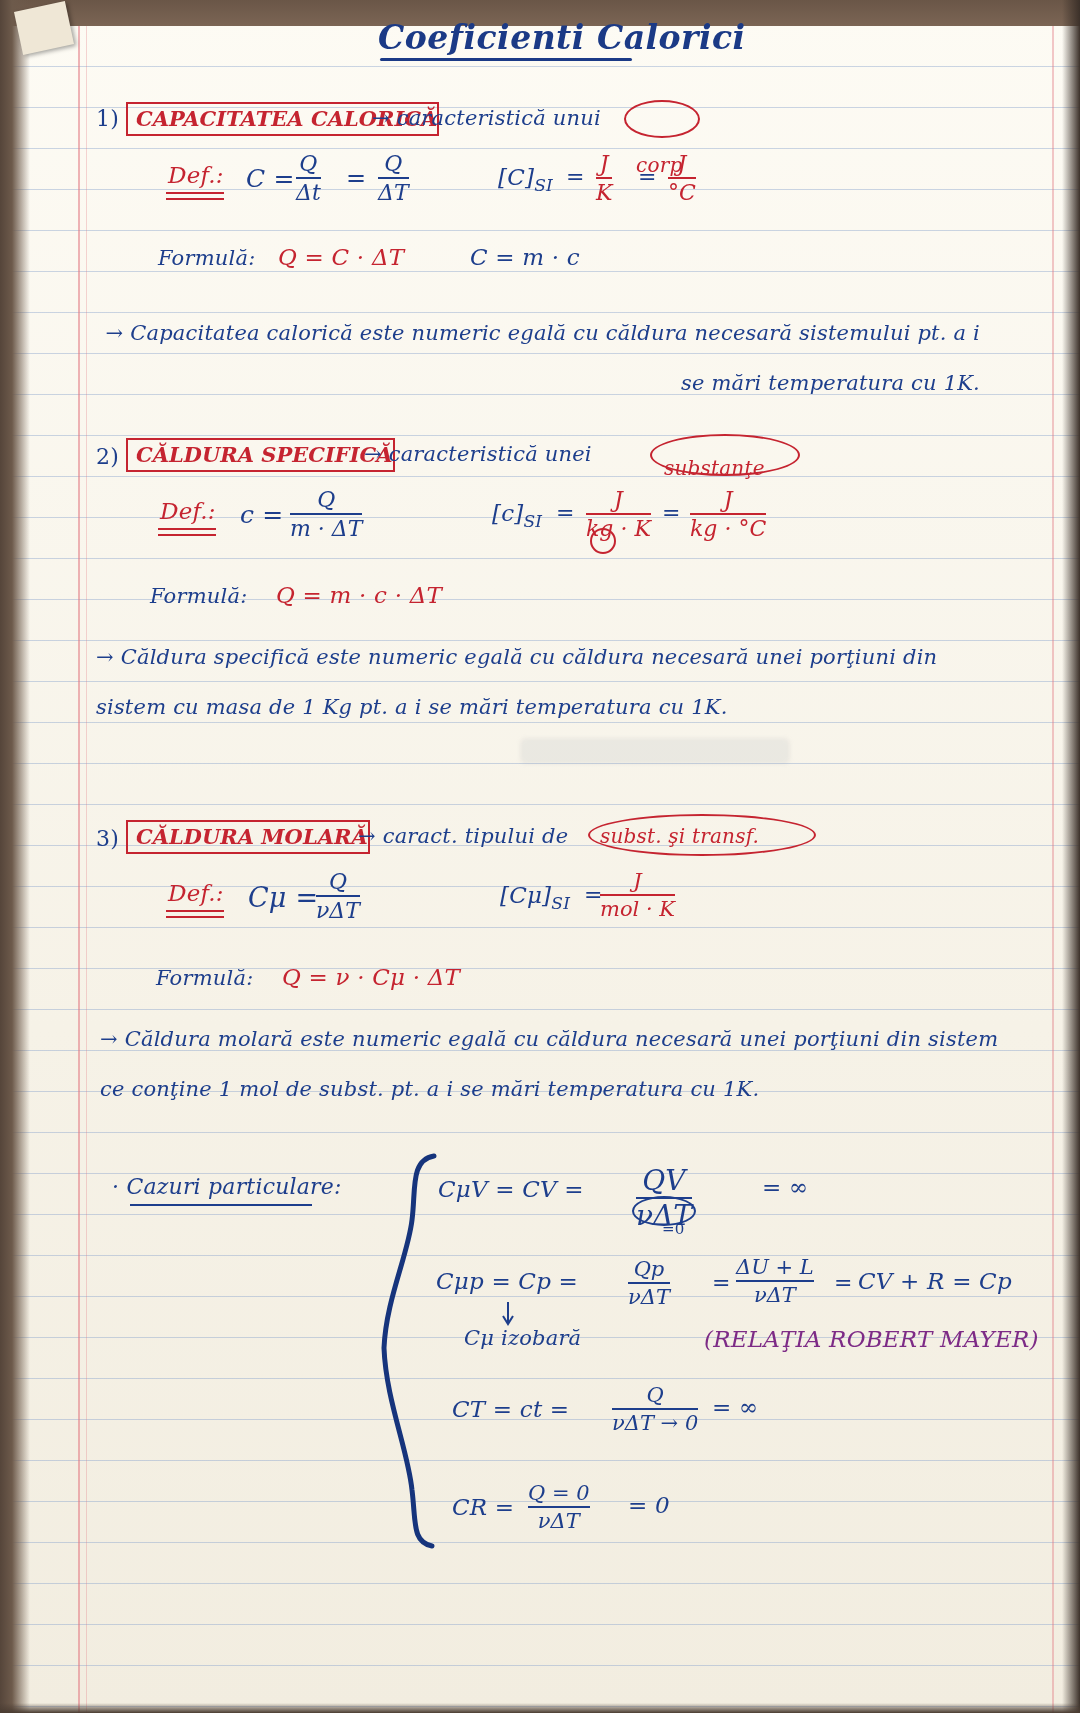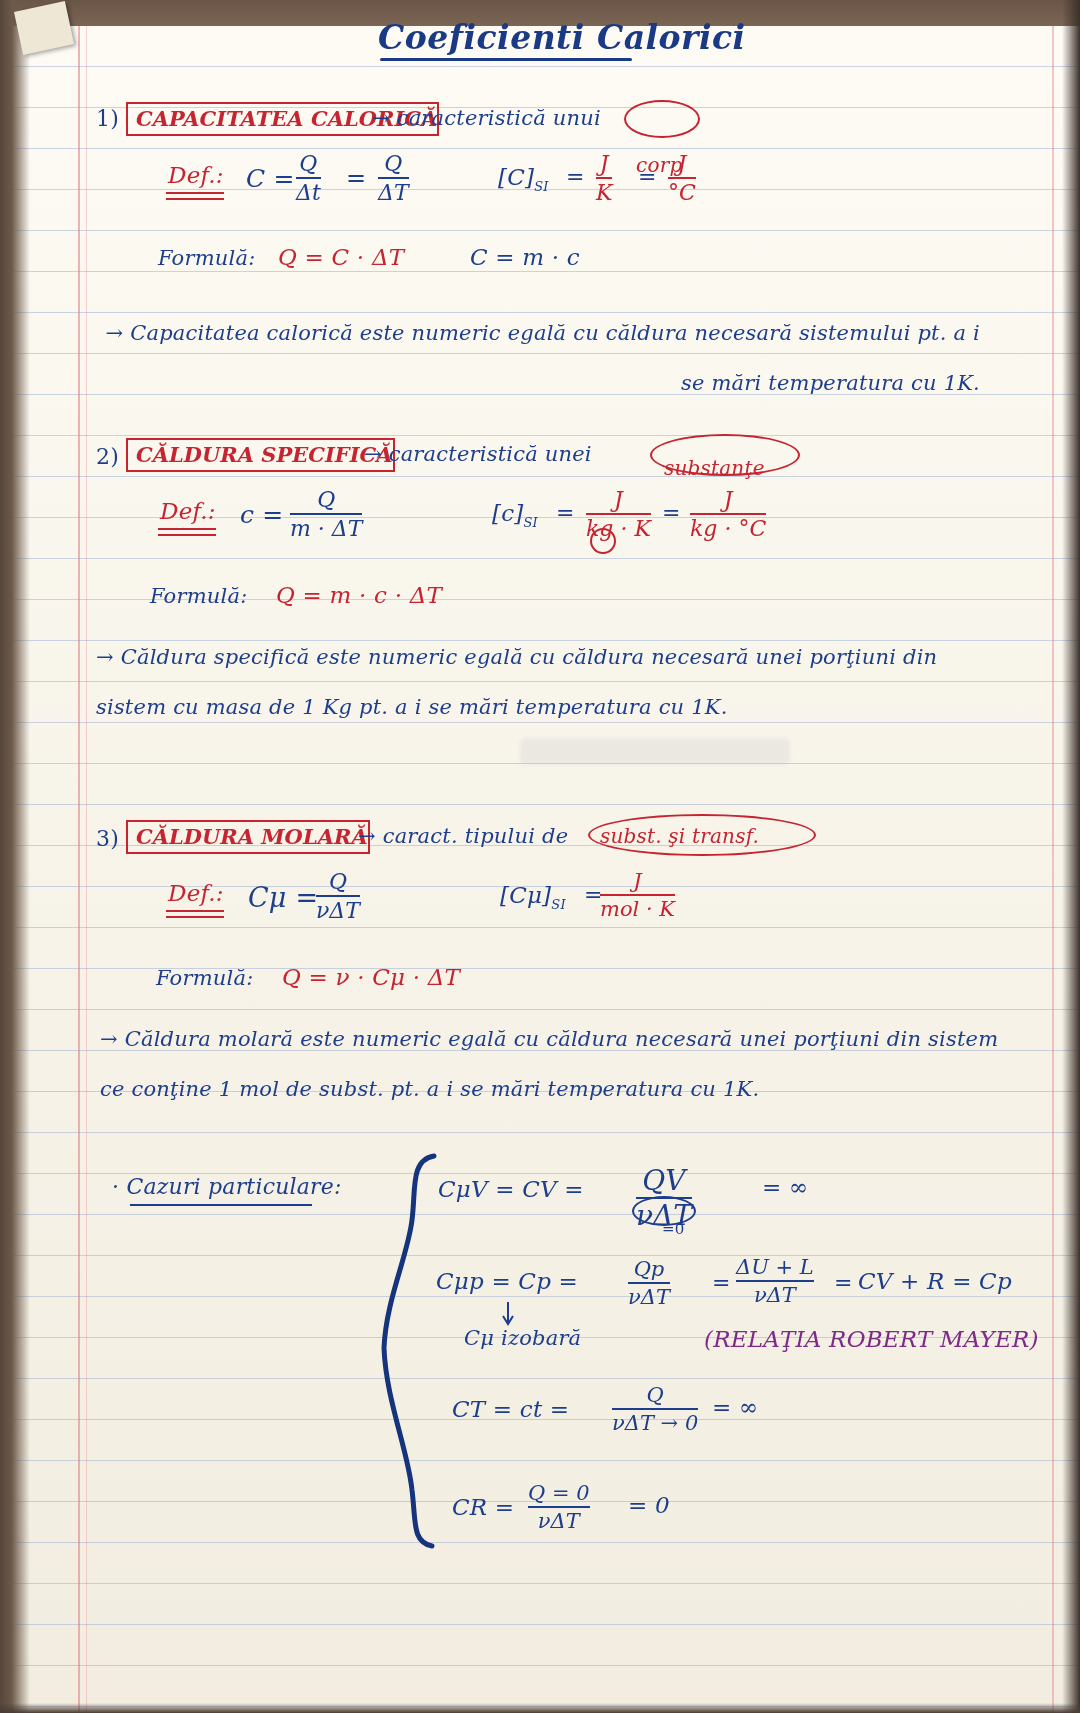--- a/index.html
+++ b/index.html
@@ -132,21 +132,21 @@
     text-align: center;
     font-family: "DejaVu Serif", serif;
     font-style: italic;
     color: #1d3e8c;
   }
   .frac .num { display: block; line-height: 1.05; }
   .frac .bar { display: block; height: 2px; background: #1d3e8c; margin: 2px 0 2px 0; }
   .frac .den { display: block; line-height: 1.05; }
   .frac.red { color: #c52430; }
   .frac.red .bar { background: #c52430; }
-  .sub { font-size: 13px; vertical-align: sub; }
+  .sub { font-size: 17px; vertical-align: sub; }
   .smudge {
     position: absolute;
     background: rgba(120,130,150,0.10);
     border-radius: 6px;
     filter: blur(2px);
   }
 </style>
 </head>
 <body>
 

